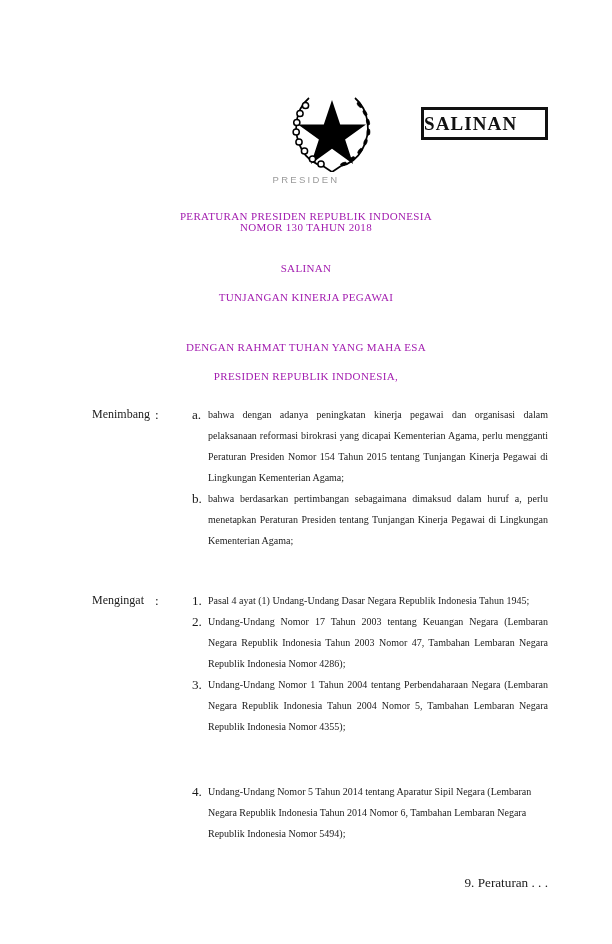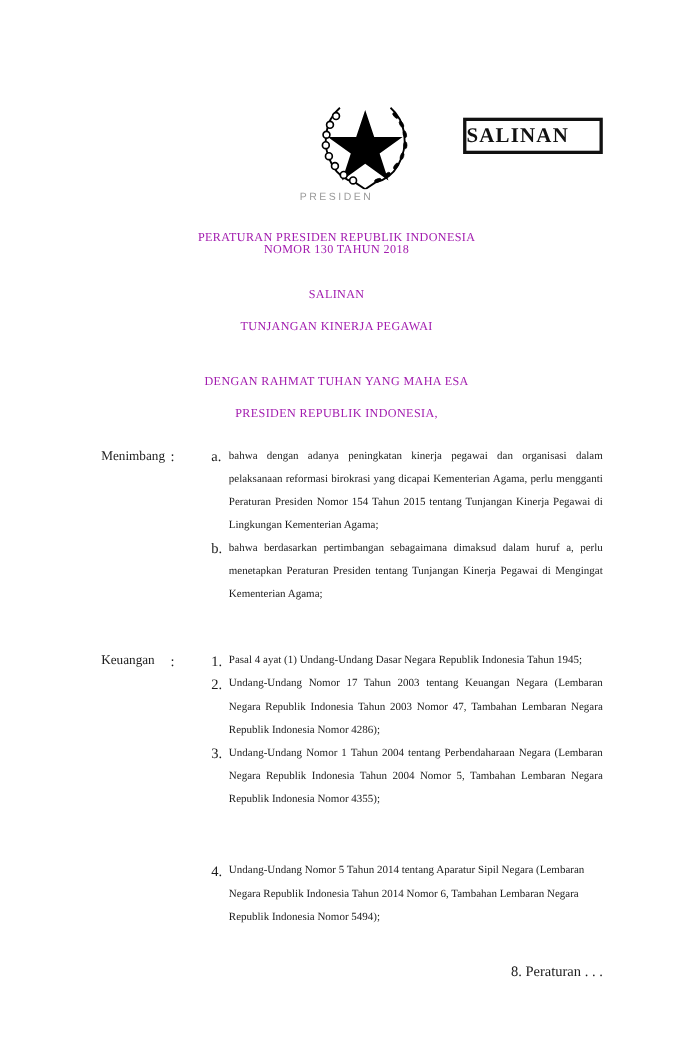--- a/index.html
+++ b/index.html
@@ -214,27 +214,27 @@
   <div class="clause" id="clause-menimbang">
     <div class="clause-label">Menimbang</div>
     <div class="clause-colon">:</div>
     <div class="items">
       <div class="item">
         <span class="item-marker">a.</span>
         <div class="item-text">bahwa dengan adanya peningkatan kinerja pegawai dan organisasi dalam pelaksanaan reformasi birokrasi yang dicapai Kementerian Agama, perlu mengganti Peraturan Presiden Nomor 154 Tahun 2015 tentang Tunjangan Kinerja Pegawai di Lingkungan Kementerian Agama;</div>
       </div>
       <div class="item">
         <span class="item-marker">b.</span>
-        <div class="item-text">bahwa berdasarkan pertimbangan sebagaimana dimaksud dalam huruf a, perlu menetapkan Peraturan Presiden tentang Tunjangan Kinerja Pegawai di Mengingat Kementerian Agama;</div>
+        <div class="item-text">bahwa berdasarkan pertimbangan sebagaimana dimaksud dalam huruf a, perlu menetapkan Peraturan Presiden tentang Tunjangan Kinerja Pegawai di Lingkungan Kementerian Agama;</div>
       </div>
     </div>
   </div>
 
   <div class="clause" id="clause-mengingat">
-    <div class="clause-label">Keuangan</div>
+    <div class="clause-label">Mengingat</div>
     <div class="clause-colon">:</div>
     <div class="items">
       <div class="item">
         <span class="item-marker">1.</span>
         <div class="item-text">Pasal 4 ayat (1) Undang-Undang Dasar Negara Republik Indonesia Tahun 1945;</div>
       </div>
       <div class="item">
         <span class="item-marker">2.</span>
         <div class="item-text">Undang-Undang Nomor 17 Tahun 2003 tentang Keuangan Negara (Lembaran Negara Republik Indonesia Tahun 2003 Nomor 47, Tambahan Lembaran Negara Republik Indonesia Nomor 4286);</div>
       </div>
@@ -242,15 +242,15 @@
         <span class="item-marker">3.</span>
         <div class="item-text">Undang-Undang Nomor 1 Tahun 2004 tentang Perbendaharaan Negara (Lembaran Negara Republik Indonesia Tahun 2004 Nomor 5, Tambahan Lembaran Negara Republik Indonesia Nomor 4355);</div>
       </div>
       <div class="item">
         <span class="item-marker">4.</span>
         <div class="item-text nojustify">Undang-Undang Nomor 5 Tahun 2014 tentang Aparatur Sipil Negara (Lembaran Negara Republik Indonesia Tahun 2014 Nomor 6, Tambahan Lembaran Negara Republik Indonesia Nomor 5494);</div>
       </div>
     </div>
   </div>
 
-  <div class="footer-note">8. Peraturan . . .</div>
+  <div class="footer-note">9. Peraturan . . .</div>
 
 </div>
 
 </body></html>

